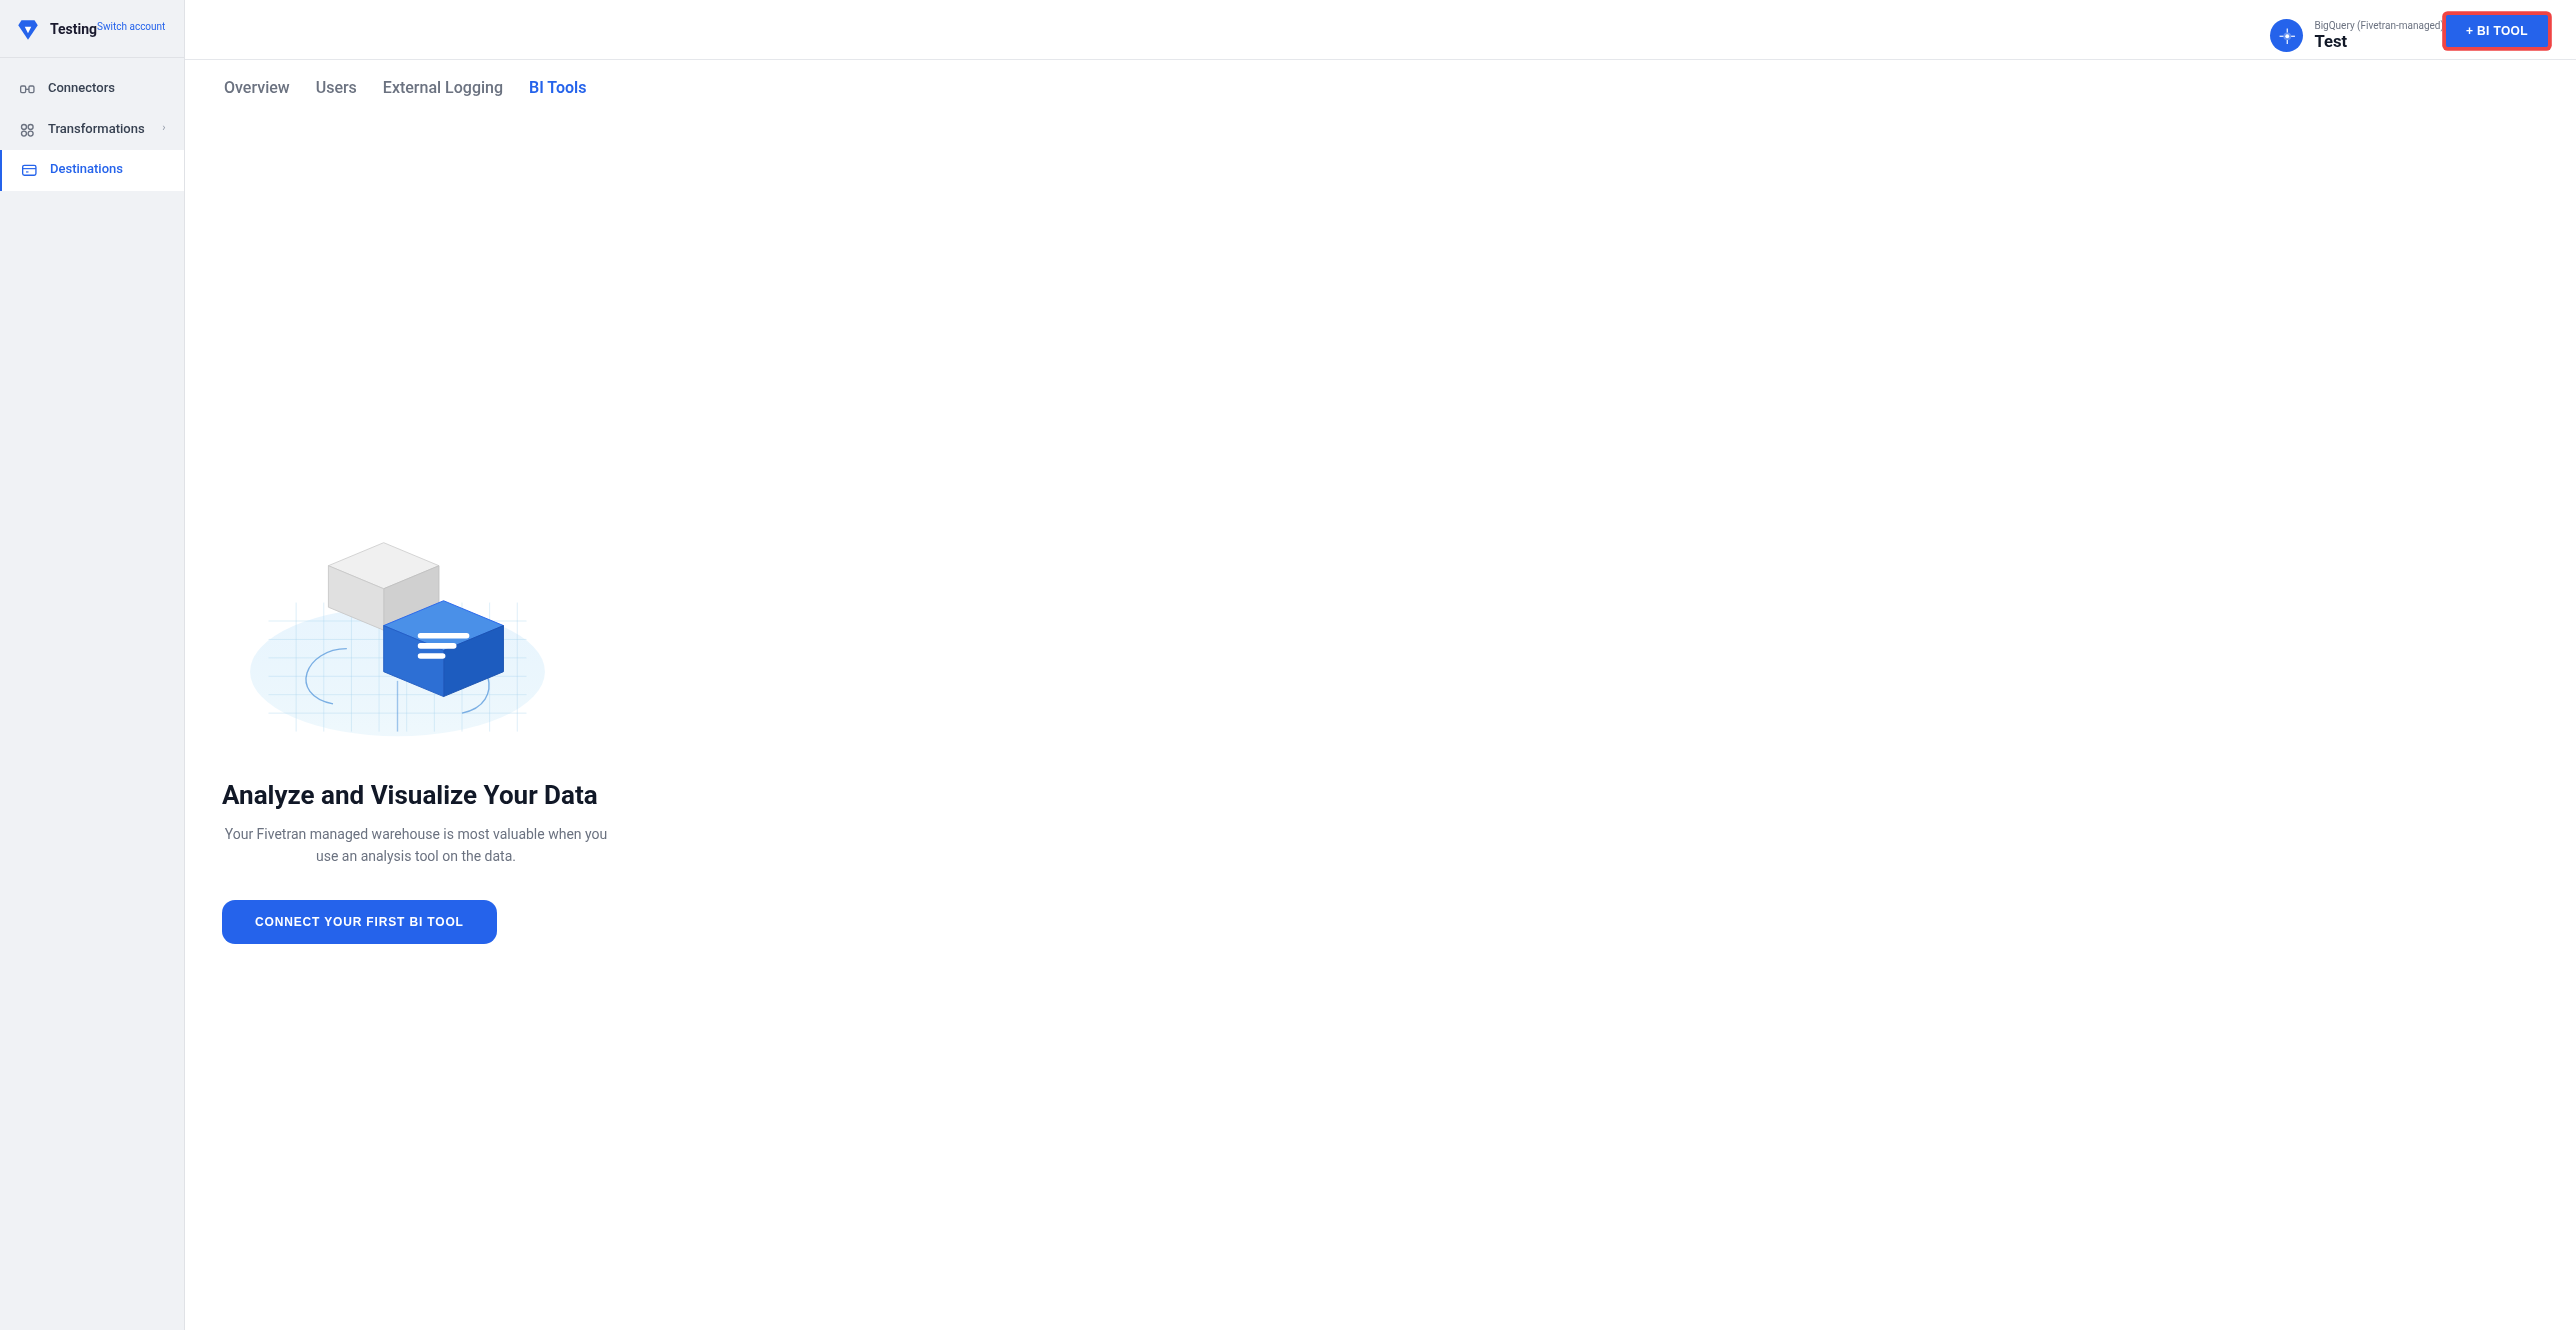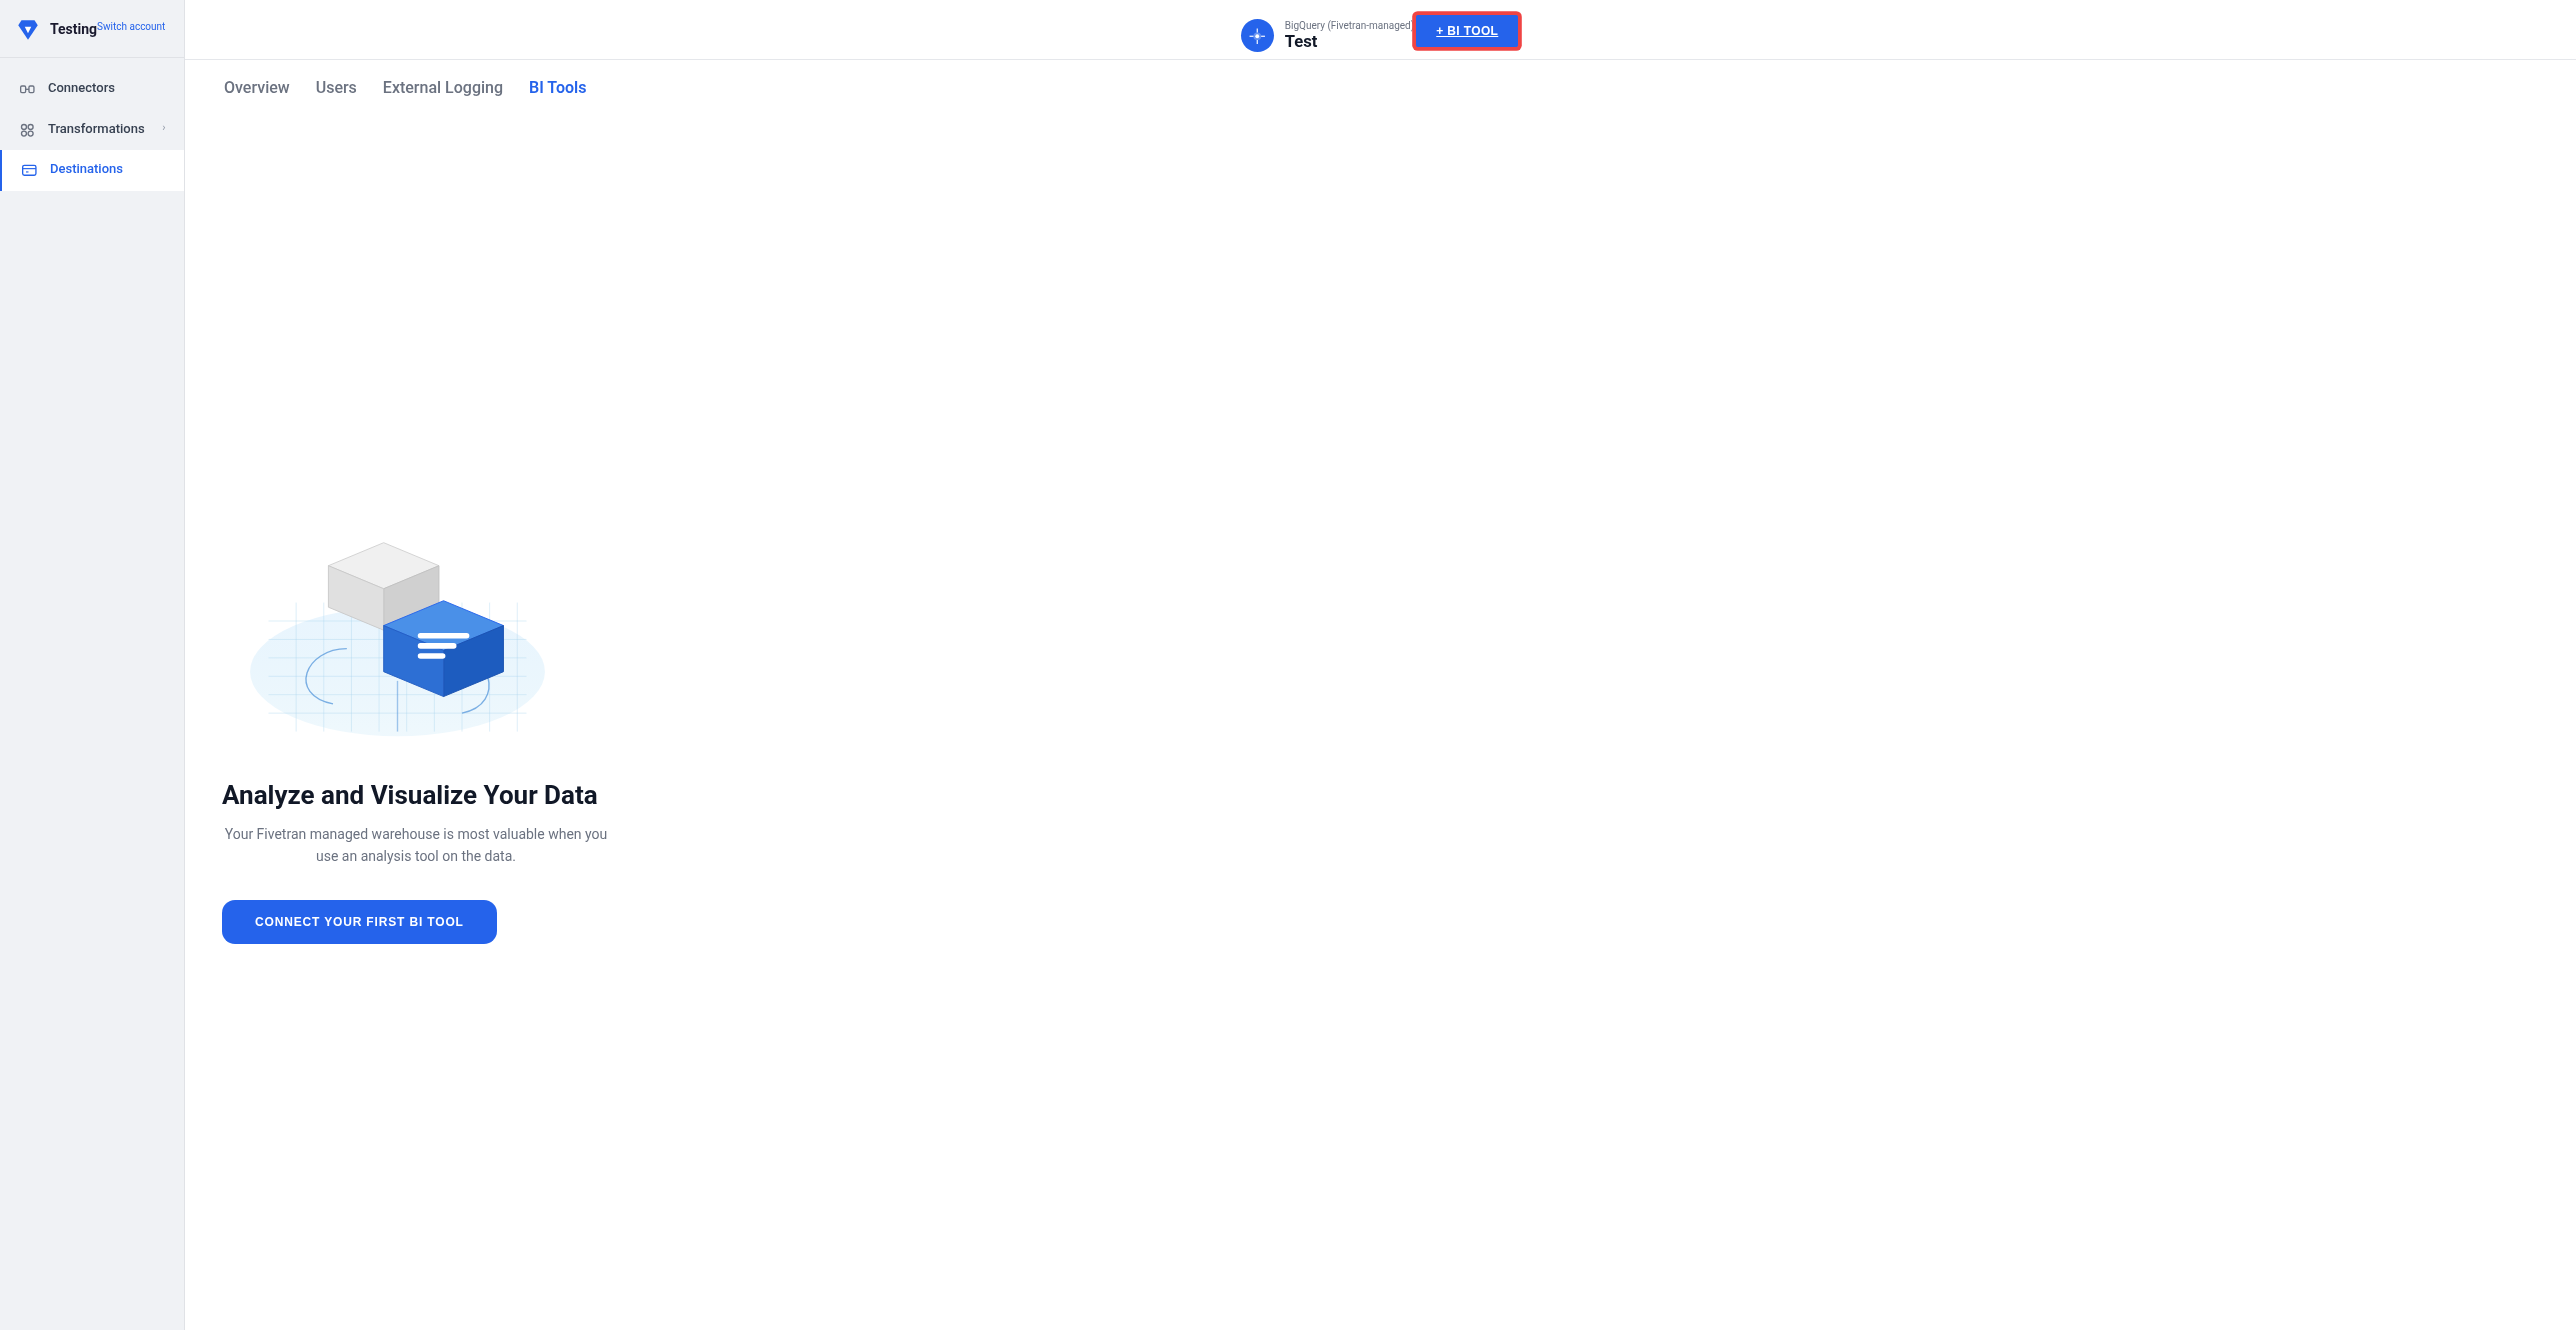--- a/index.html
+++ b/index.html
@@ -67,21 +67,21 @@
       display: flex;
       flex-direction: column;
       background: #fff;
       overflow: hidden;
     }
 
     
     .topbar {
       display: flex;
       align-items: center;
-      justify-content: center;
+      justify-content: flex-end;
       padding: 13px 26px 0 26px;
       border-bottom: 0.9px solid #e5e7eb;
       background: #fff;
     }
     .topbar-left { display: flex; align-items: center; gap: 11px; }
     .destination-icon {
       width: 33px;
       height: 33px;
       background: #2563eb;
       border-radius: 50%;
@@ -109,21 +109,20 @@
       background: #2563eb;
       color: white;
       border: 2.8px solid #ef4444;
       border-radius: 3.7px;
       padding: 9.2px 20px;
       font-size: 12px;
       font-weight: 700;
       cursor: pointer;
       letter-spacing: 0.03em;
       box-shadow: 0 0 0 1.8px #ef4444;
-      text-decoration: underline;
     }
 
     
     .tabs {
       display: flex;
       gap: 0;
       padding: 0 26px;
       margin-top: 9.2px;
     }
     .tab {

